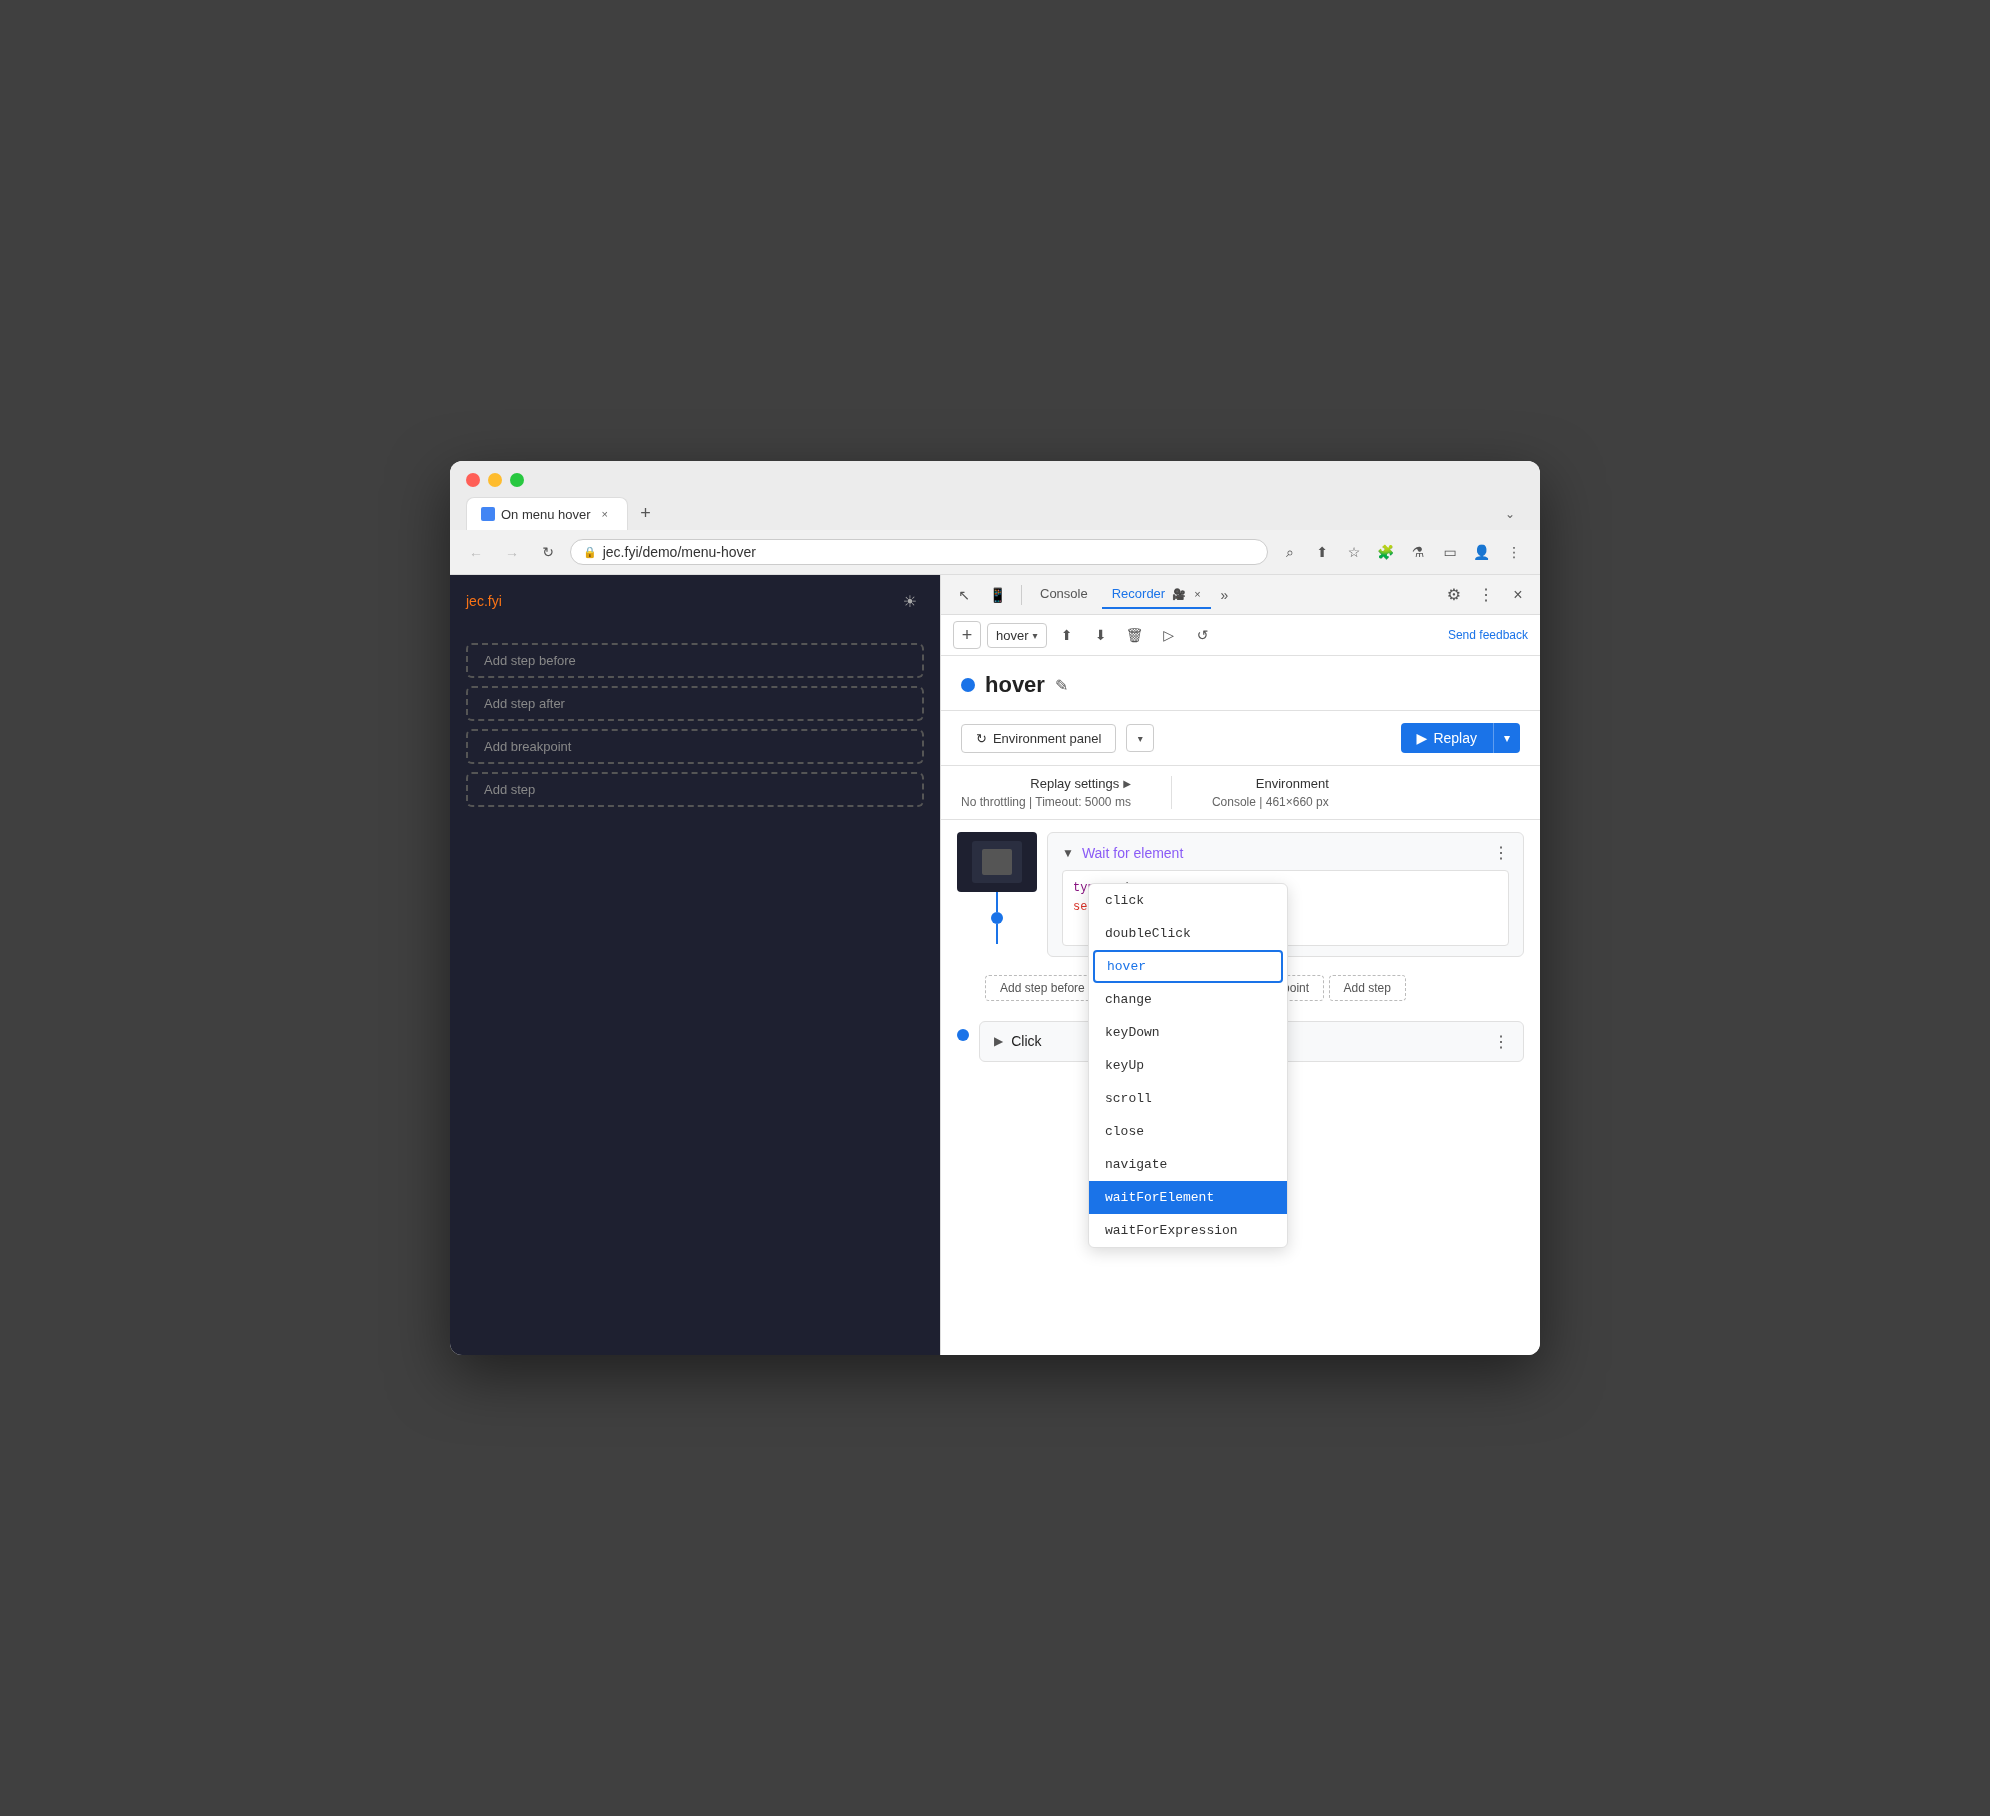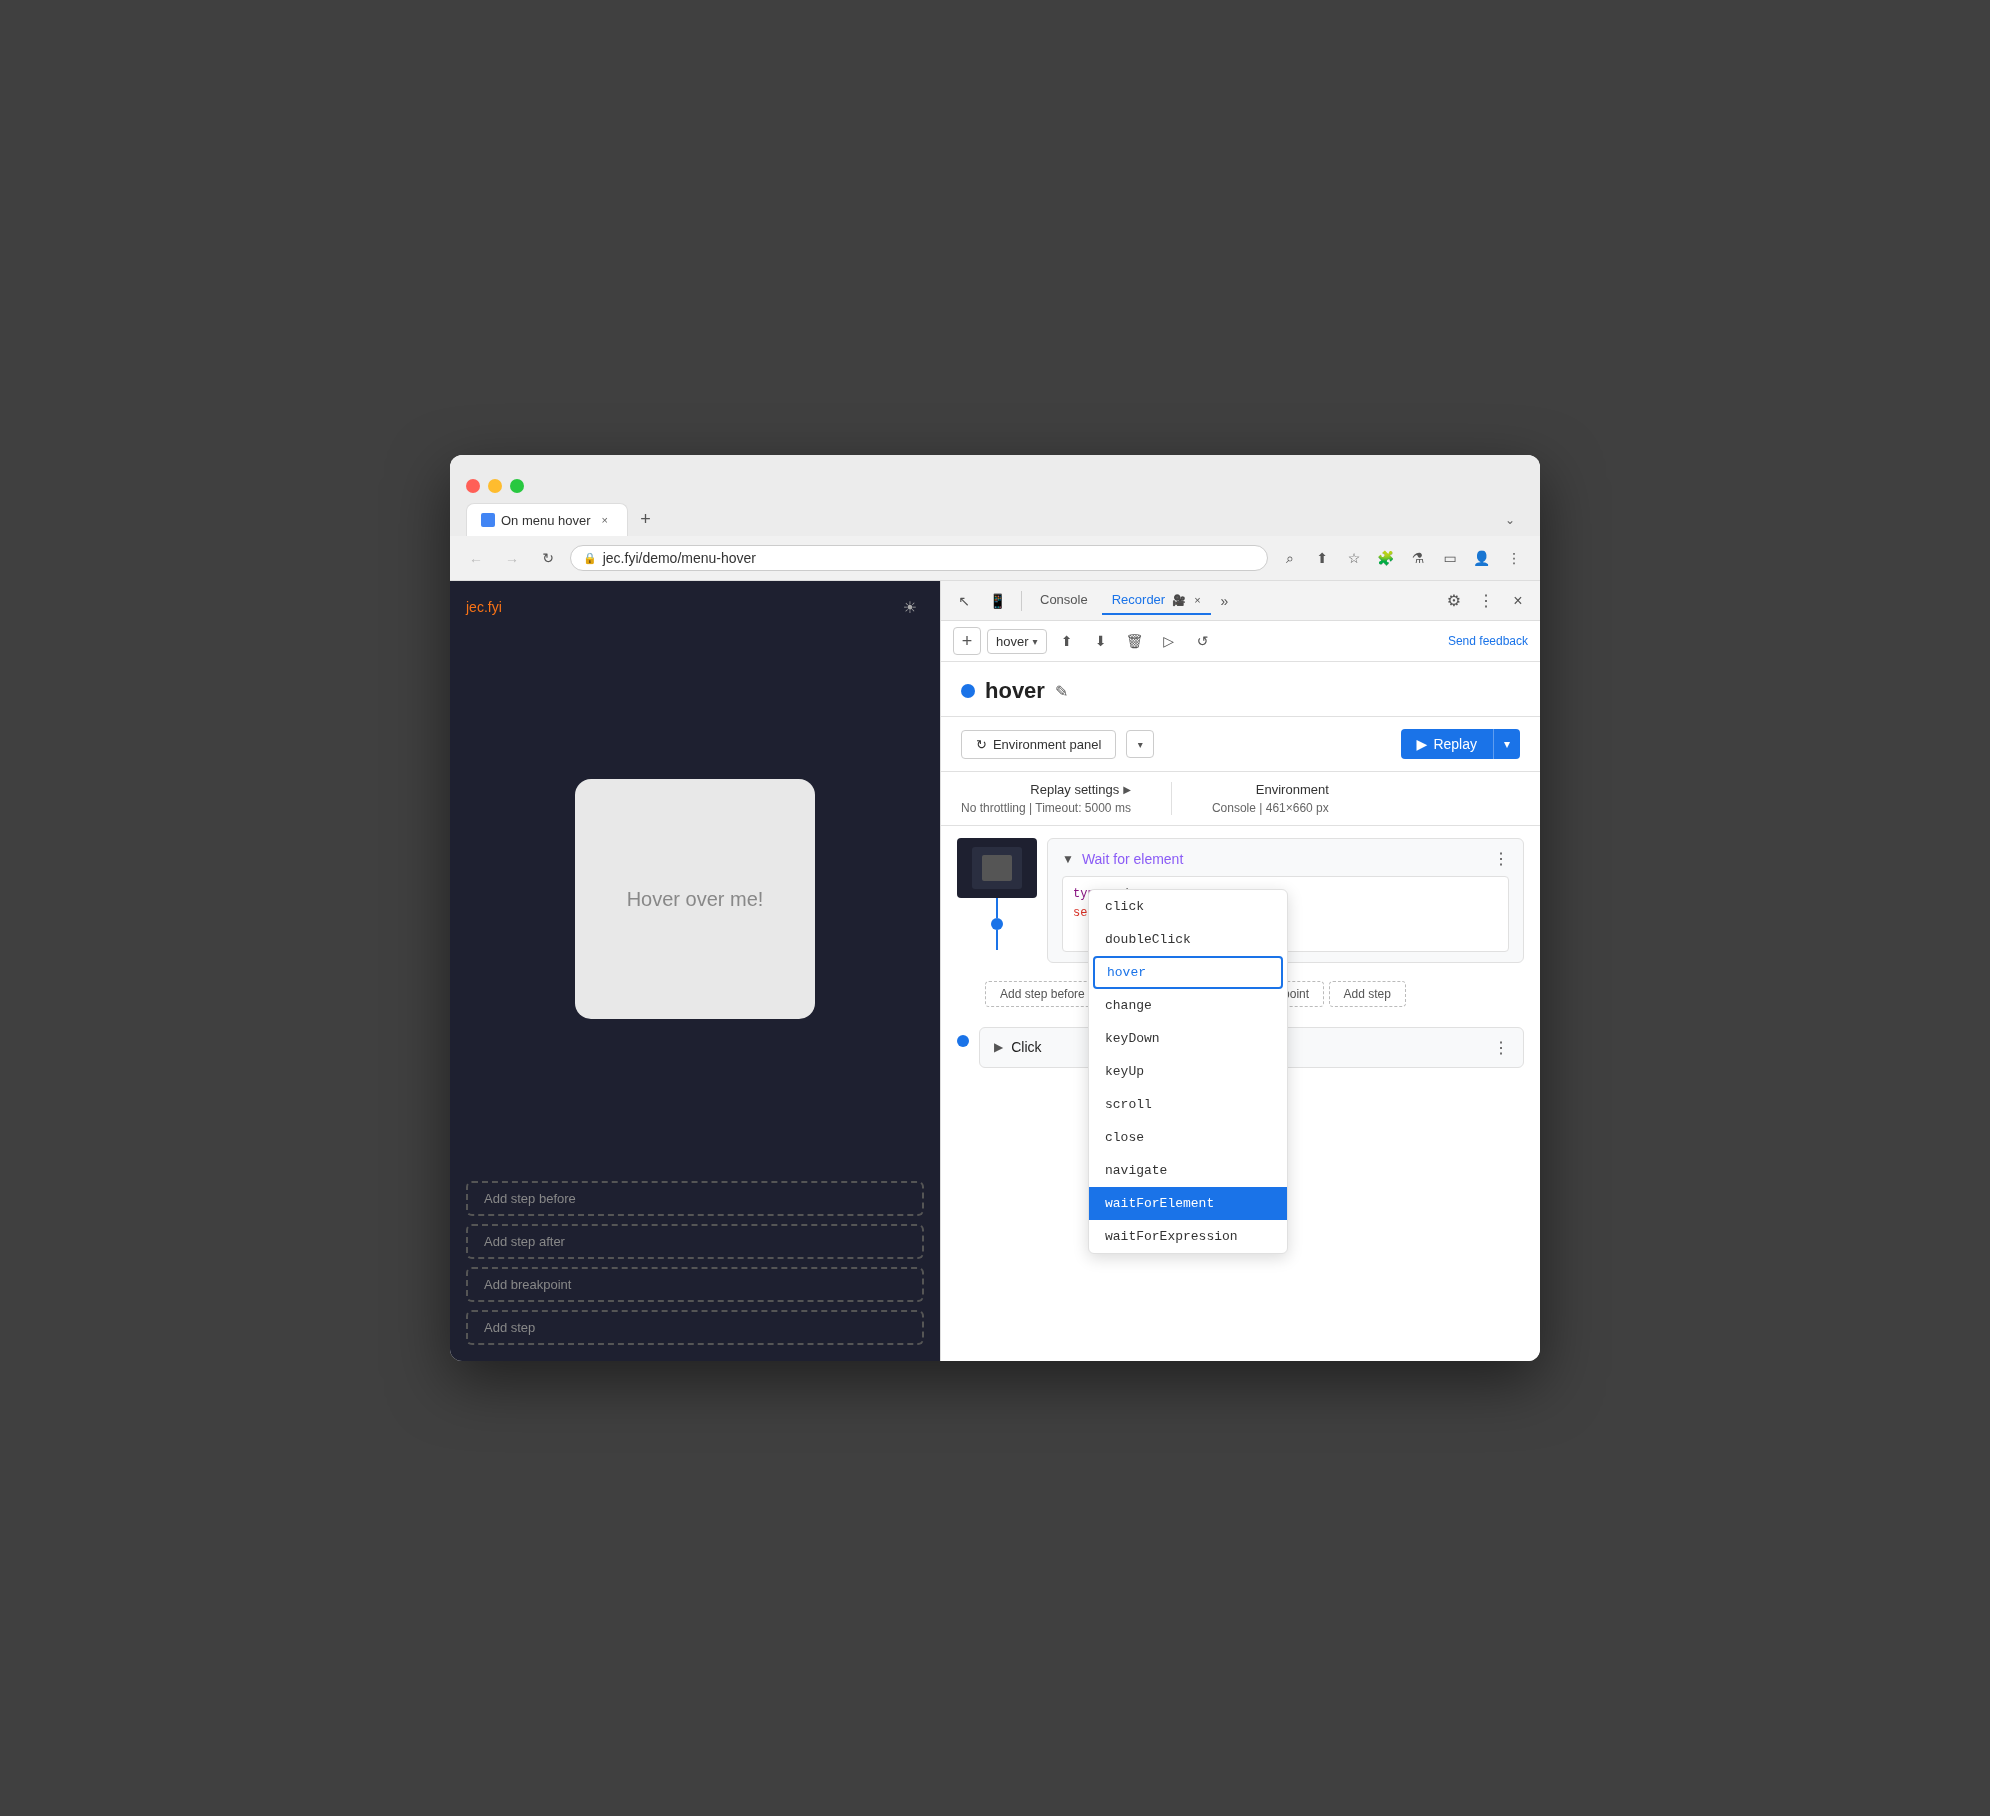--- a/index.html
+++ b/index.html
@@ -14,21 +14,21 @@
     .browser-window {
       width: 1090px;
       background: #ffffff;
       border-radius: 12px;
       box-shadow: 0 20px 60px rgba(0,0,0,0.5);
       overflow: hidden;
     }
     
     .title-bar {
       background: #ececec;
-      padding: 24px 16px 0;
+      padding: 12px 16px 0;
       border-radius: 12px 12px 0 0;
     }
     .traffic-lights {
       display: flex;
       gap: 8px;
       margin-bottom: 10px;
     }
     .traffic-light {
       width: 14px;
       height: 14px;
@@ -666,25 +666,20 @@
       <div class="omnibox-btn">⋮</div>
     </div>
   </div>
 
   <div class="main-content">
 
     <div class="page-panel">
       <div class="page-header">
         <span class="page-title-text">jec.fyi</span>
         <div class="page-icon-btn">☀</div>
-      </div>
-      <div class="page-content">
-        <div class="hover-card">
-          <span class="hover-card-text">Hover over me!</span>
-        </div>
       </div>
       <div class="add-btns">
         <button class="add-btn">Add step before</button>
         <button class="add-btn">Add step after</button>
         <button class="add-btn">Add breakpoint</button>
         <button class="add-btn">Add step</button>
       </div>
     </div>
 
     <div class="devtools-panel">

